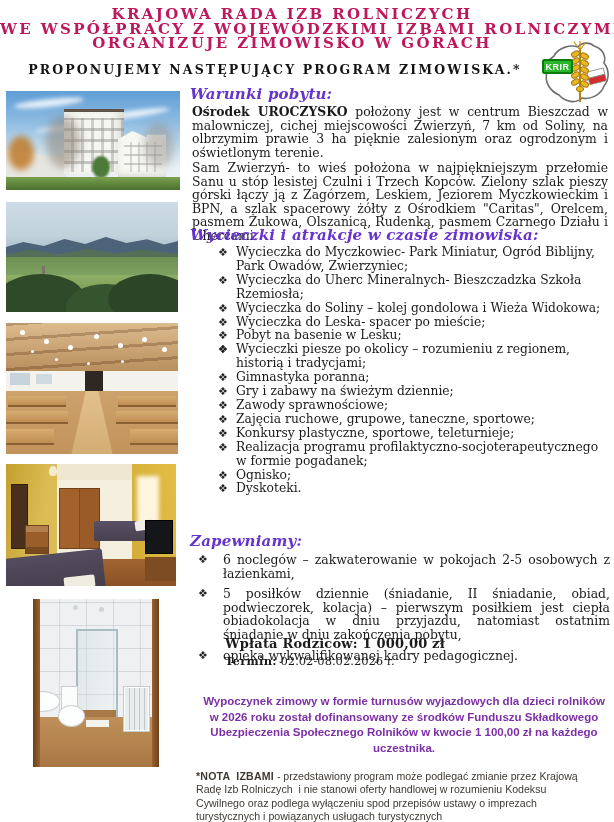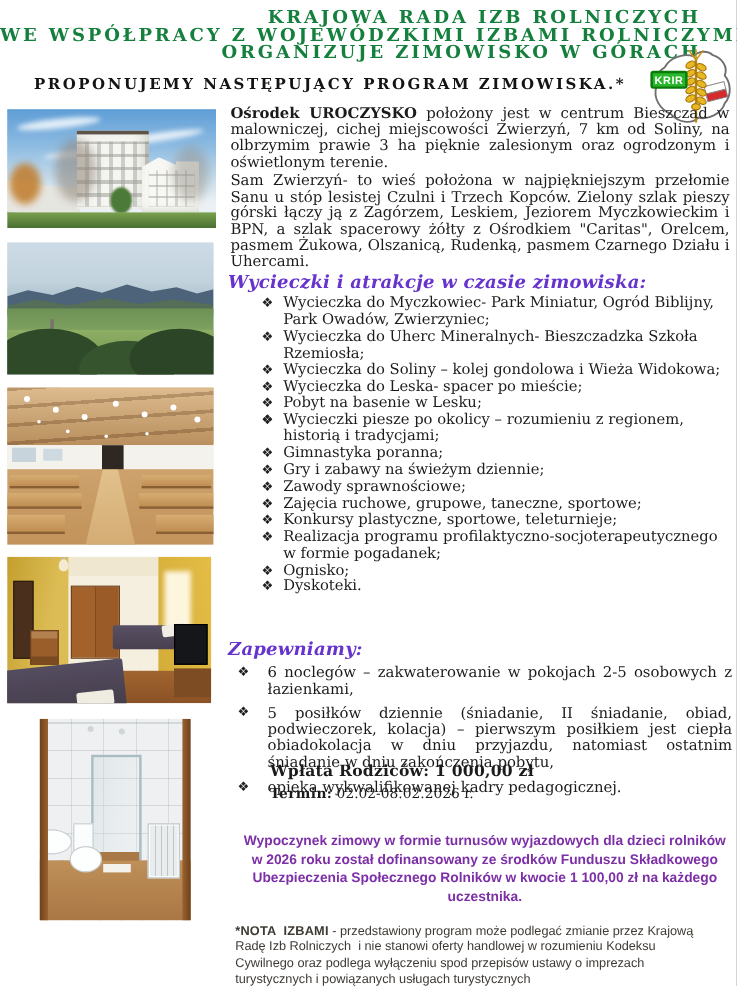--- a/index.html
+++ b/index.html
@@ -1,21 +1,21 @@
 <!DOCTYPE html>
 <html lang="pl"><head>
 <meta charset="utf-8">
 <style>
   html,body{margin:0;padding:0;background:#888;}
   .page{position:relative;width:614px;height:822px;background:#ffffff;overflow:hidden;
         font-family:"DejaVu Serif",serif;color:#1b1b1b;}
 
   
-  .hdr{position:absolute;left:0;right:30px;top:7px;text-align:right;
-       color:#15803d;font-weight:bold;font-size:15px;line-height:14.5px;letter-spacing:2.4px;}
+  .hdr{position:absolute;left:0;right:30px;top:7px;text-align:center;
+       color:#be185d;font-weight:bold;font-size:15px;line-height:14.5px;letter-spacing:2.4px;}
   .hdr div{white-space:nowrap;}
   .subtitle{position:absolute;left:0;right:64px;top:62px;text-align:center;
        color:#141414;font-weight:bold;font-size:12.5px;letter-spacing:2.1px;white-space:nowrap;}
 
   
   .logo{position:absolute;left:538px;top:40px;width:74px;height:68px;}
 
   
   .photo{position:absolute;overflow:hidden;background:#dfe4e8;}
   .photo *{position:absolute;}
@@ -253,20 +253,21 @@
     <div class="mat"></div>
     <div class="rad"></div>
     <div class="tank"></div>
     <div class="bowl"></div>
     <div class="sink"></div>
     <div class="framel"></div>
     <div class="framer"></div>
   </div>
 
   <div class="sec" style="top:85px;">
+    <h2>Warunki pobytu:</h2>
     <p><b>Ośrodek UROCZYSKO</b><span> położony jest w centrum Bieszczad w malowniczej, cichej miejscowości Zwierzyń, 7 km od Soliny, na olbrzymim prawie 3 ha pięknie zalesionym oraz ogrodzonym i oświetlonym terenie.</span></p>
     <p>Sam Zwierzyń- to wieś położona w najpiękniejszym przełomie Sanu u stóp lesistej Czulni i Trzech Kopców. Zielony szlak pieszy górski łączy ją z Zagórzem, Leskiem, Jeziorem Myczkowieckim i BPN, a szlak spacerowy żółty z Ośrodkiem "Caritas", Orelcem, pasmem Żukowa, Olszanicą, Rudenką, pasmem Czarnego Działu i Uhercami.</p>
   </div>
 
   <div class="sec" style="top:226px;">
     <h2>Wycieczki i atrakcje w czasie zimowiska:</h2>
     <ul class="dlist">
       <li><span class="blt">❖</span><span>Wycieczka do Myczkowiec- Park Miniatur, Ogród Biblijny, Park Owadów, Zwierzyniec;</span></li>
       <li><span class="blt">❖</span><span>Wycieczka do Uherc Mineralnych- Bieszczadzka Szkoła Rzemiosła;</span></li>
       <li><span class="blt">❖</span><span>Wycieczka do Soliny – kolej gondolowa i Wieża Widokowa;</span></li>

